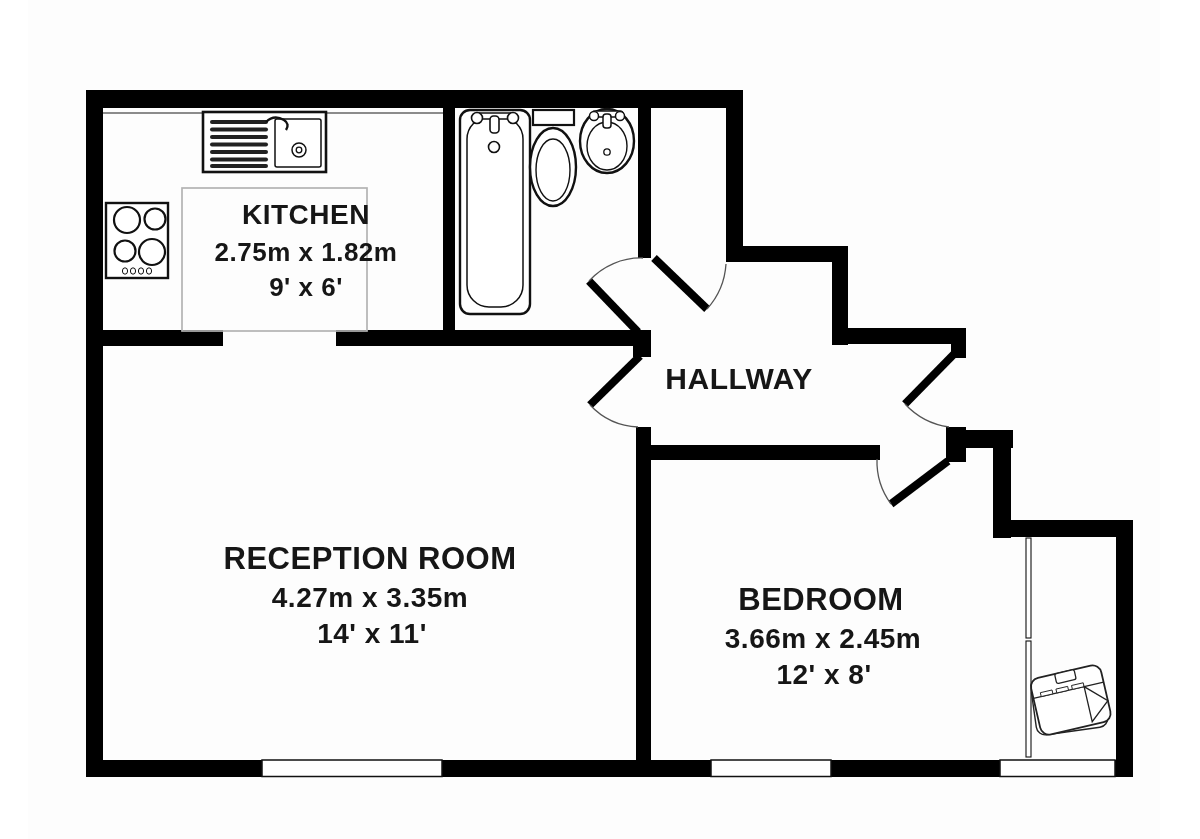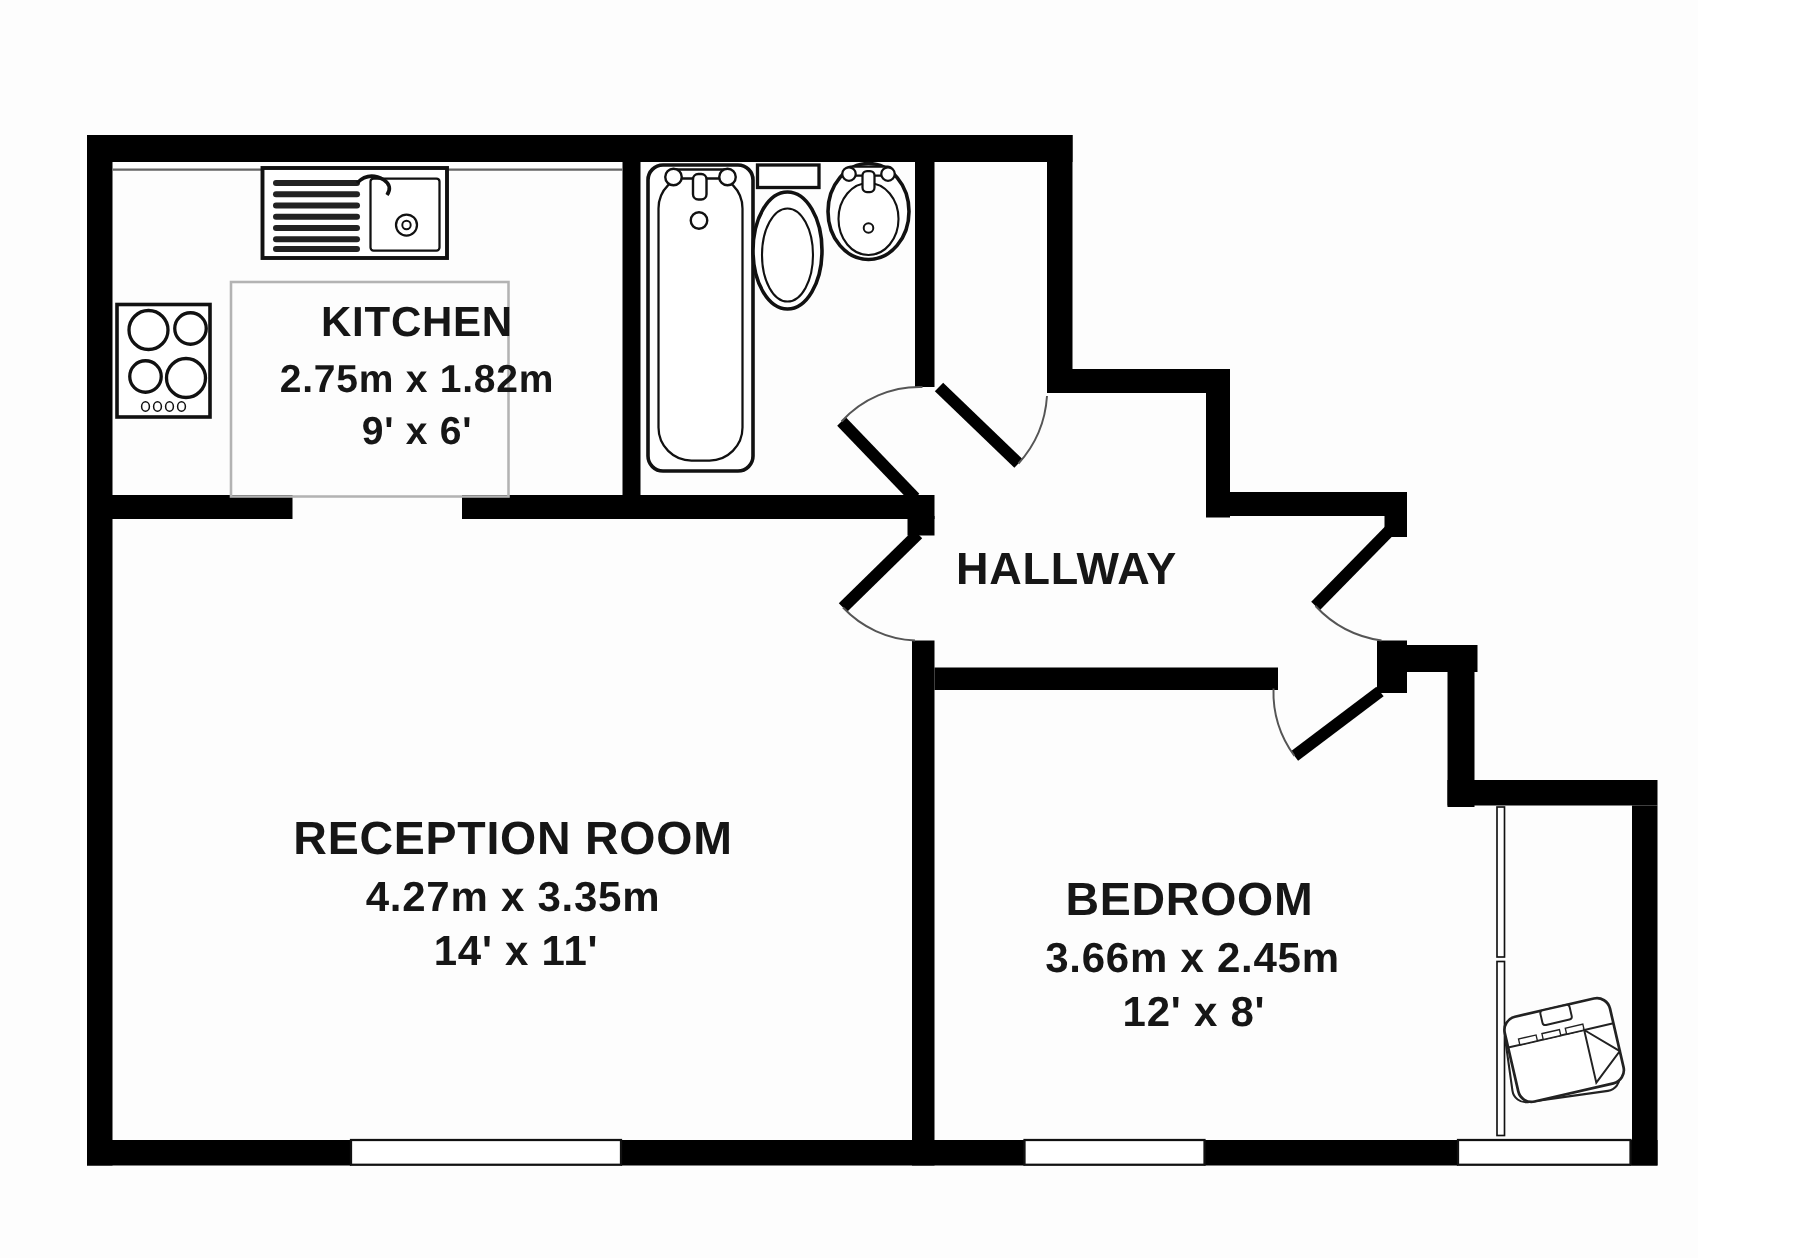--- a/index.html
+++ b/index.html
@@ -1,17 +1,17 @@
 <!DOCTYPE html>
 <html><head>
 <meta charset="utf-8">
 <style>
   html,body{margin:0;padding:0;background:#ffffff;}
   .stage{position:relative;width:1132px;height:839px;background:#fdfdfd;overflow:hidden;
-         font-family:"Liberation Sans", sans-serif;}
+         font-family:"Liberation Sans", sans-serif;margin-left:28px;}
   svg{position:absolute;left:0;top:0;}
   text{font-family:"Liberation Sans", sans-serif;font-weight:700;fill:#161616;letter-spacing:.5px;}
   .room-name{font-size:31px;}
   .room-dim{font-size:28px;}
   .kit-name{font-size:28px;}
   .kit-dim{font-size:26px;}
   .hall-name{font-size:30px;}
 </style>
 </head>
 <body>

